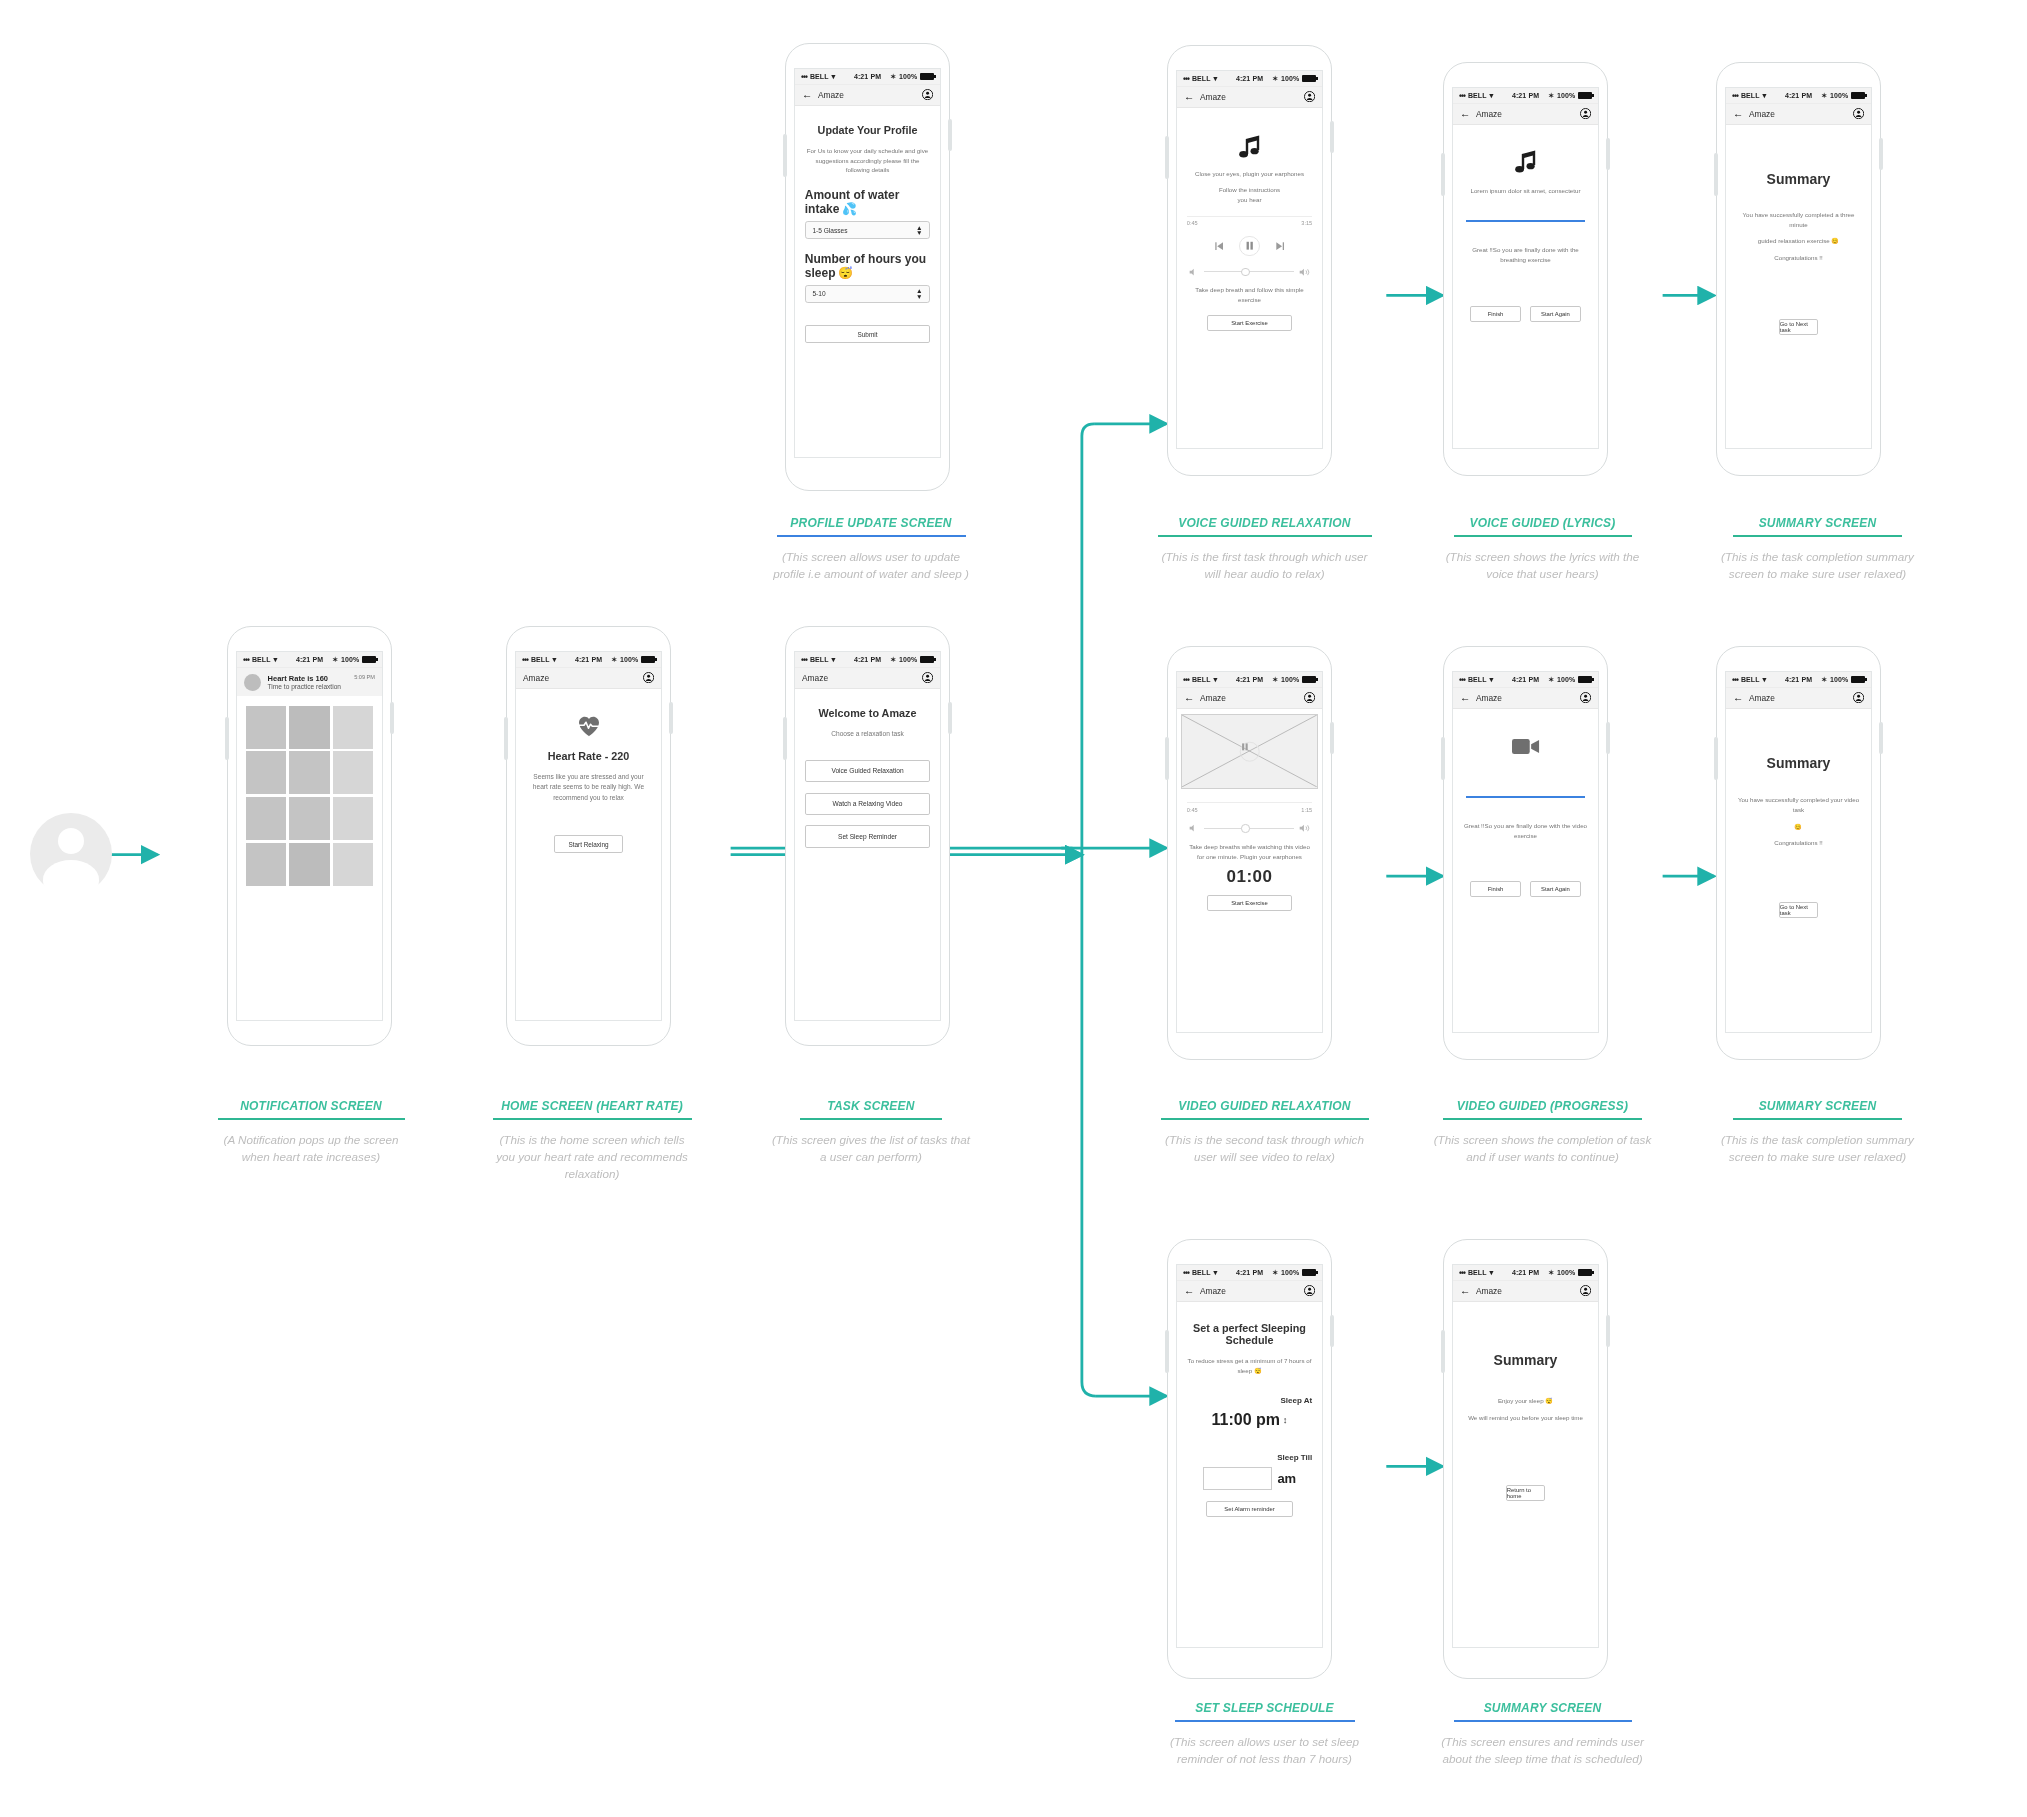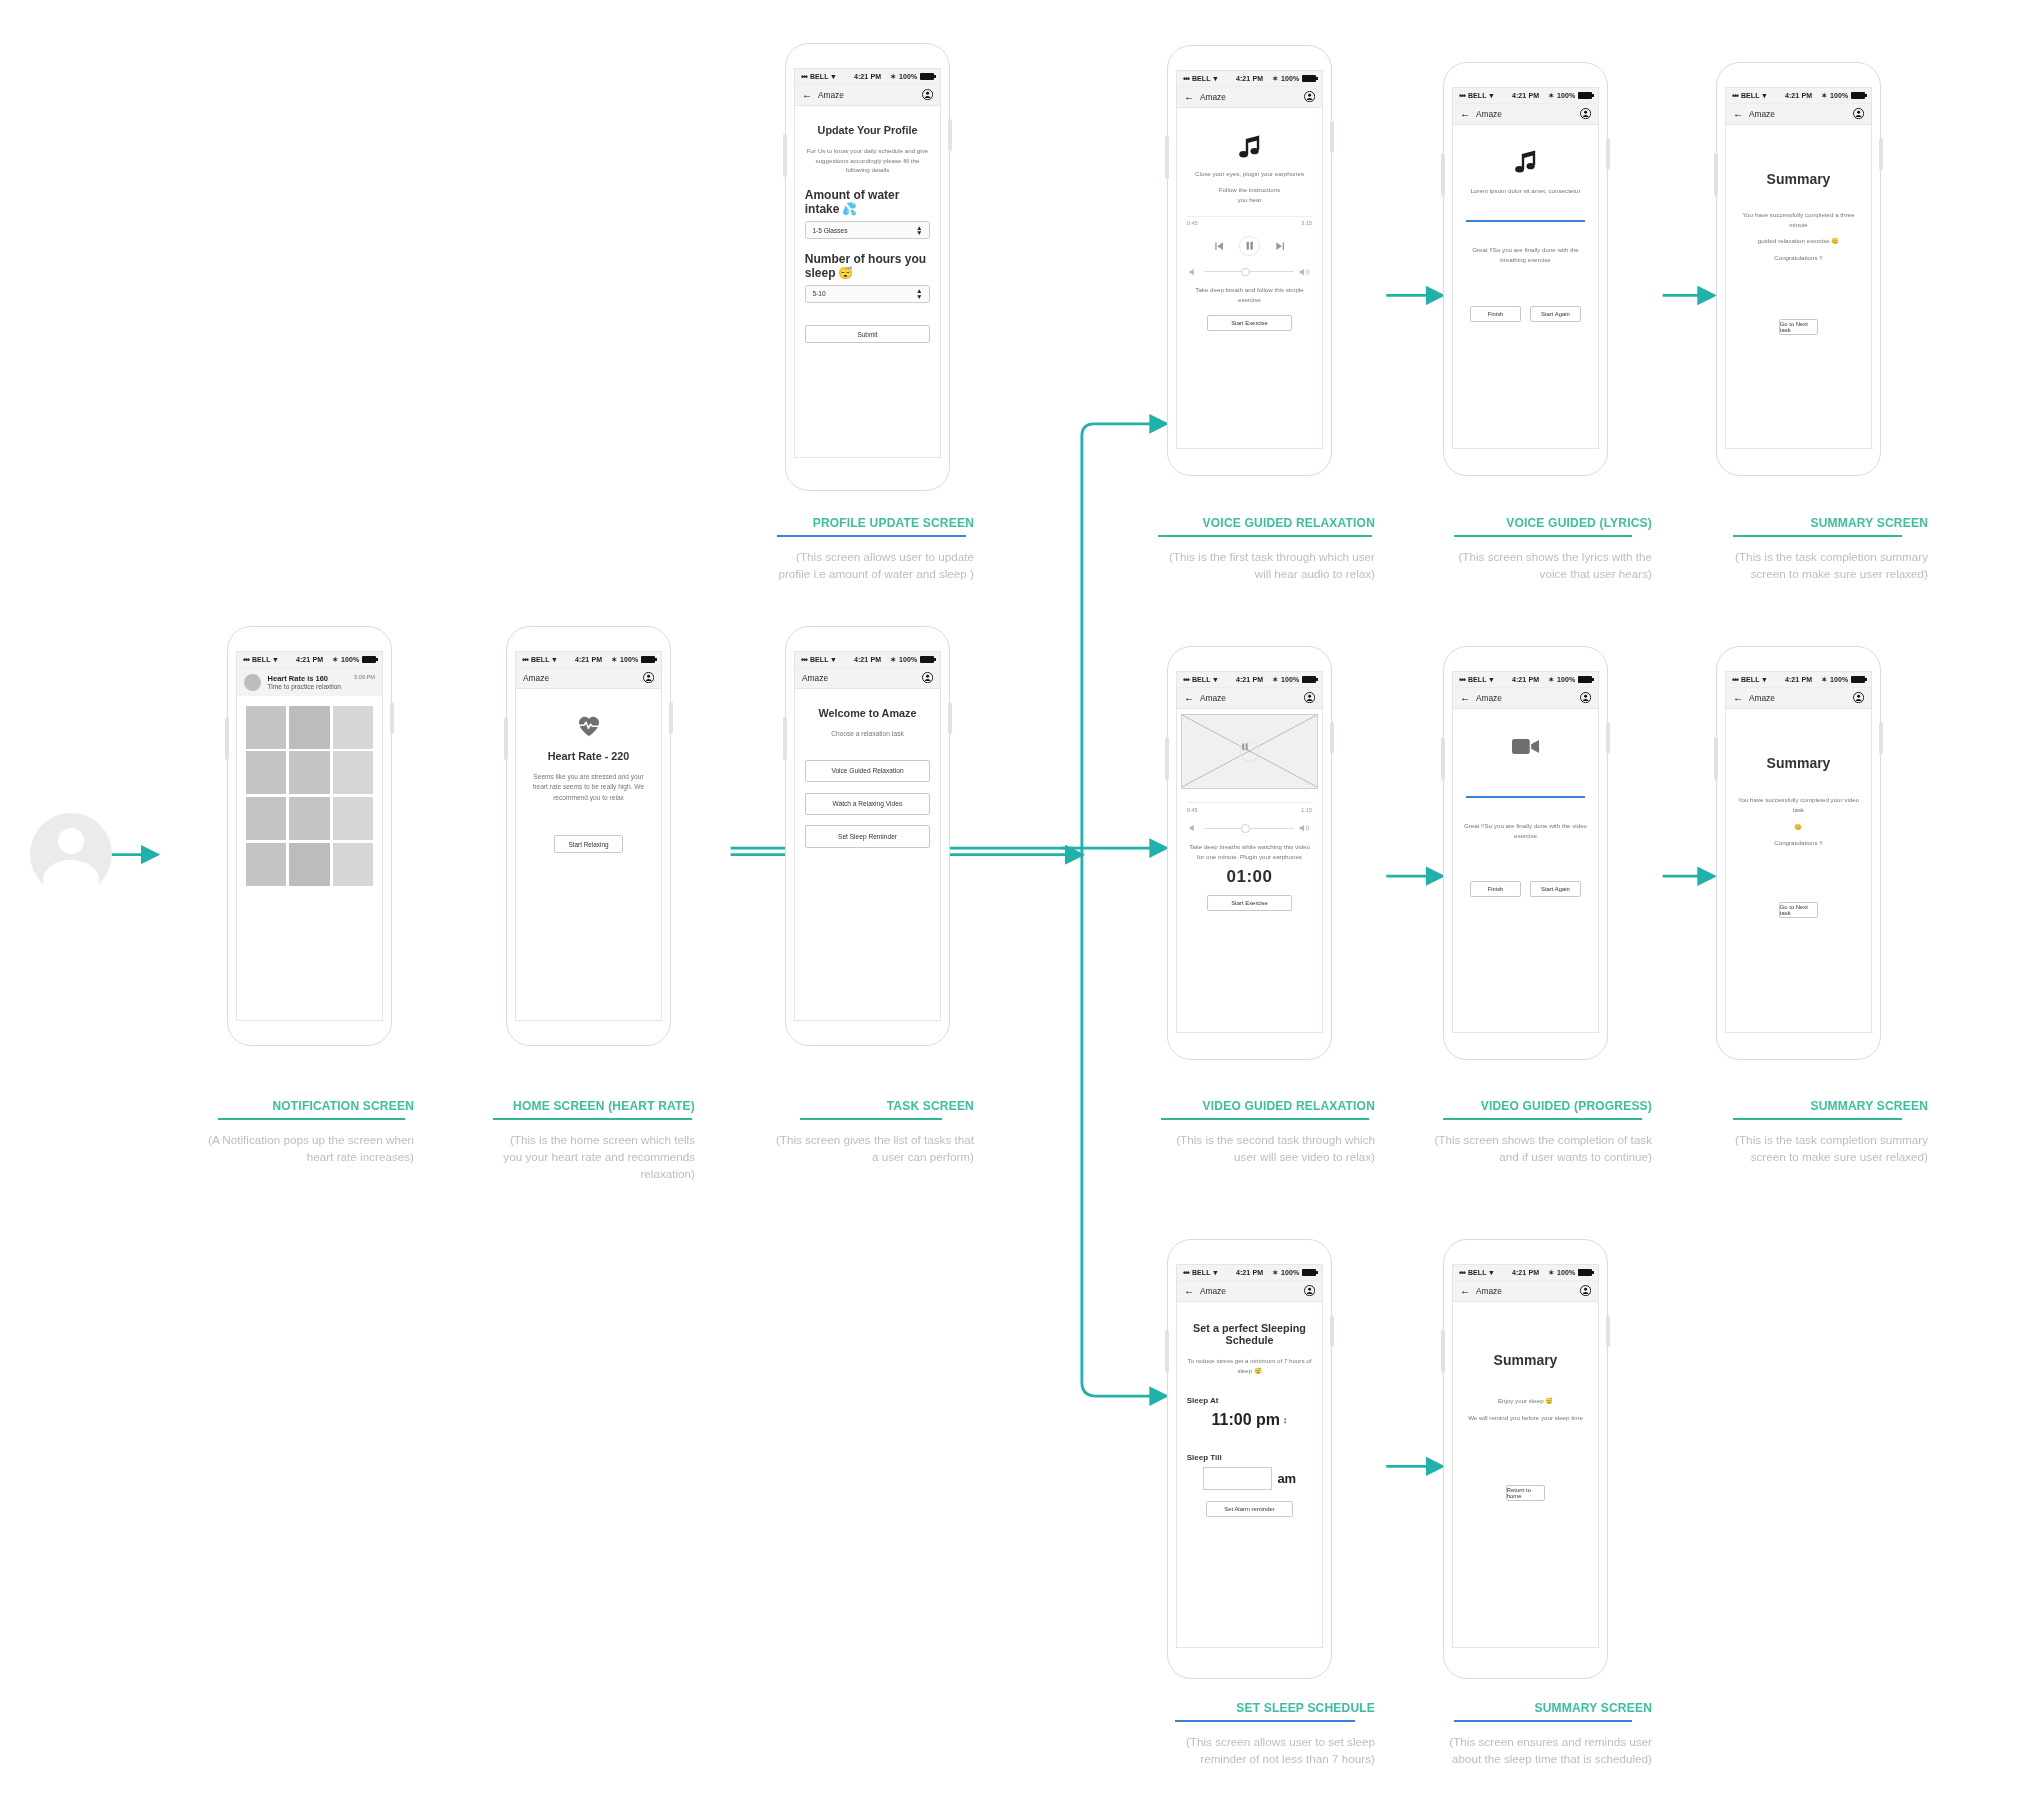--- a/index.html
+++ b/index.html
@@ -118,27 +118,27 @@
   .vol .line { flex:1; height:0.9px; background:#dcdcdc; position:relative; }
   .vol .knob { position:absolute; left:42%; top:-3.7px; width:8.4px; height:8.4px; border-radius:50%; background:#fff; border:0.9px solid #cfcfcf; }
   .videobox { border:0.9px solid #d0d0d0; background:#f0f0f0; height:75px; position:relative; margin:1.9px 0 0; }
   .videobox svg { position:absolute; inset:0; }
   .timer { text-align:center; font-size:17px; font-weight:bold; color:#2e2e2e; letter-spacing:0.5px; margin:5.6px 0 7.5px; }
   .bluebar { height:1.9px; background:#3b82e0; margin:24px 3.7px 22.5px; }
 
   
   .bigtime { text-align:center; font-size:16px; font-weight:bold; color:#222; margin:5.6px 0 0; }
   .bigtime .sp { font-size:9.4px; vertical-align:1.9px; margin-left:2.8px; }
-  .center-lbl { text-align:left; font-size:8px; font-weight:bold; color:#333; }
+  .center-lbl { text-align:right; font-size:8px; font-weight:bold; color:#333; }
   .till-row { display:flex; align-items:center; justify-content:center; gap:5.6px; margin:5.6px 0 11.2px; }
   .till-input { width:69px; height:22.5px; border:0.9px solid #ccc; background:#fff; }
   .am { font-size:13px; font-weight:bold; color:#222; }
 
   
-  .caption { position:absolute; text-align:right; }
+  .caption { position:absolute; text-align:center;font-style:italic; }
   .caption .ttl {
     font-size:12px; letter-spacing:0.2px; color:#3bbf9d; font-weight:bold;
     display:inline-block; padding-bottom:4.7px;
   }
   .caption .rule { height:2.8px; background:#2fb793; margin:0 auto 11.2px; }
   .caption .rule.blue { background:#3b82e0; }
   .caption .desc { font-size:11.7px; color:#bdbdbd; line-height:1.45; }
 </style>
 </head>
 <body>

